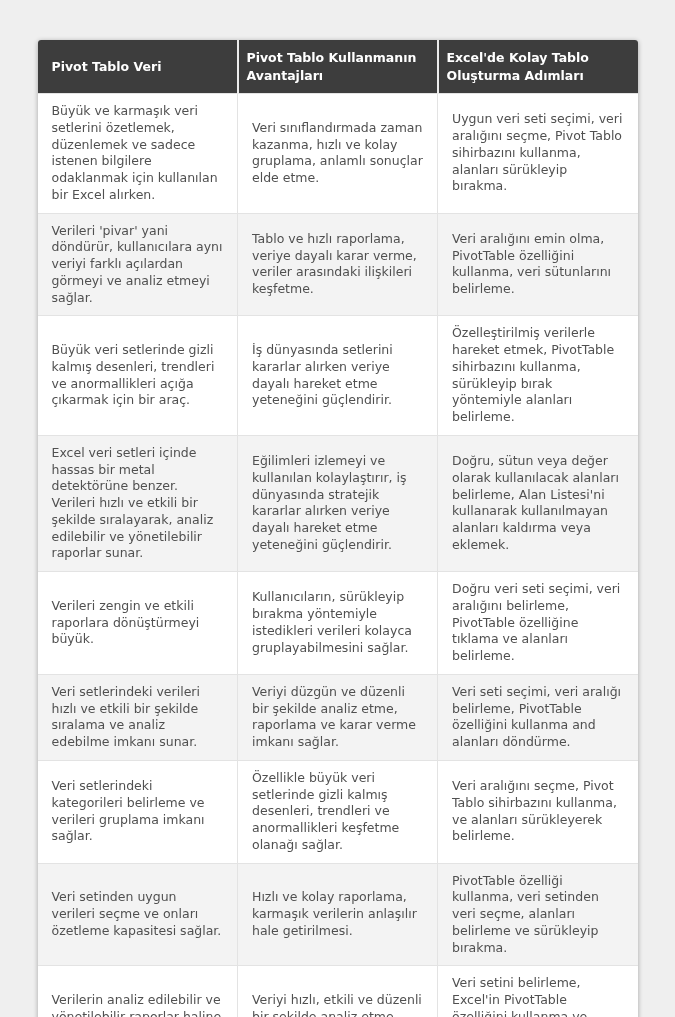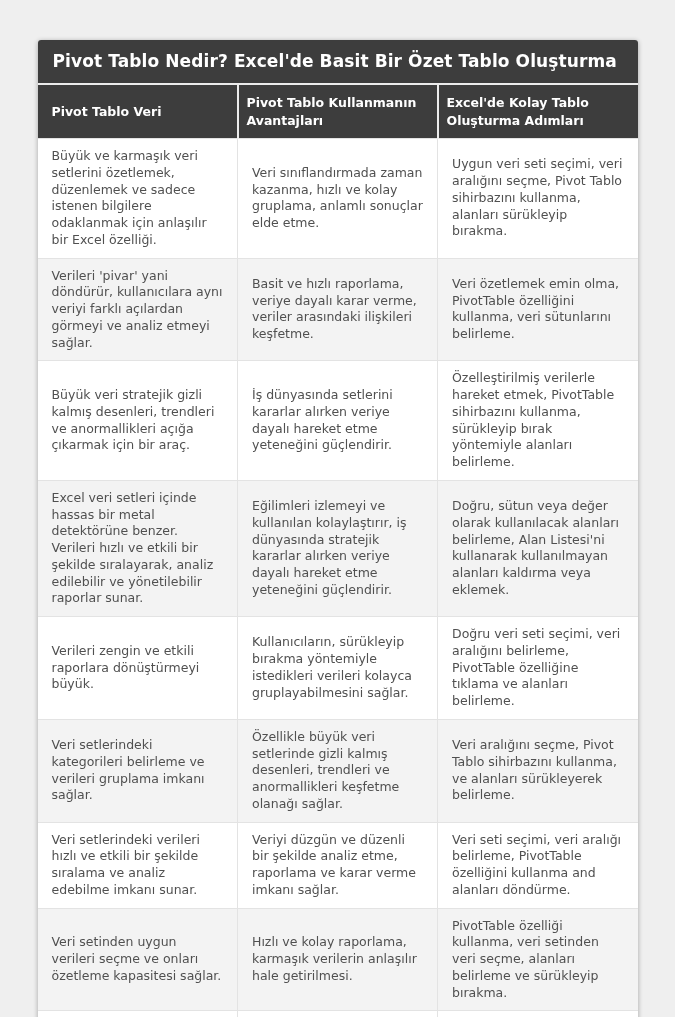--- a/index.html
+++ b/index.html
@@ -61,65 +61,64 @@
     line-height:1.34;
     border-top:1px solid var(--border);
   }
   td + td{border-left:1px solid var(--border);}
   tbody tr:nth-child(even) td{background:var(--row-alt-bg);}
 </style>
 </head>
 <body>
 
 <div class="card">
-  <div class="title-bar">Pivot Tablo Nedir? Excel'de Basit Bir Özet Tablo Oluşturma</div>
 
   <table>
     <thead>
       <tr>
         <th>Pivot Tablo Veri</th>
         <th>Pivot Tablo Kullanmanın Avantajları</th>
         <th>Excel'de Kolay Tablo Oluşturma Adımları</th>
       </tr>
     </thead>
     <tbody>
         <tr>
-          <td>Büyük ve karmaşık veri setlerini özetlemek, düzenlemek ve sadece istenen bilgilere odaklanmak için anlaşılır bir Excel özelliği.</td>
+          <td>Büyük ve karmaşık veri setlerini özetlemek, düzenlemek ve sadece istenen bilgilere odaklanmak için kullanılan bir Excel alırken.</td>
           <td>Veri sınıflandırmada zaman kazanma, hızlı ve kolay gruplama, anlamlı sonuçlar elde etme.</td>
           <td>Uygun veri seti seçimi, veri aralığını seçme, Pivot Tablo sihirbazını kullanma, alanları sürükleyip bırakma.</td>
         </tr>
         <tr>
           <td>Verileri 'pivar' yani döndürür, kullanıcılara aynı veriyi farklı açılardan görmeyi ve analiz etmeyi sağlar.</td>
-          <td>Basit ve hızlı raporlama, veriye dayalı karar verme, veriler arasındaki ilişkileri keşfetme.</td>
-          <td>Veri özetlemek emin olma, PivotTable özelliğini kullanma, veri sütunlarını belirleme.</td>
+          <td>Tablo ve hızlı raporlama, veriye dayalı karar verme, veriler arasındaki ilişkileri keşfetme.</td>
+          <td>Veri aralığını emin olma, PivotTable özelliğini kullanma, veri sütunlarını belirleme.</td>
         </tr>
         <tr>
-          <td>Büyük veri stratejik gizli kalmış desenleri, trendleri ve anormallikleri açığa çıkarmak için bir araç.</td>
+          <td>Büyük veri setlerinde gizli kalmış desenleri, trendleri ve anormallikleri açığa çıkarmak için bir araç.</td>
           <td>İş dünyasında setlerini kararlar alırken veriye dayalı hareket etme yeteneğini güçlendirir.</td>
           <td>Özelleştirilmiş verilerle hareket etmek, PivotTable sihirbazını kullanma, sürükleyip bırak yöntemiyle alanları belirleme.</td>
         </tr>
         <tr>
           <td>Excel veri setleri içinde hassas bir metal detektörüne benzer. Verileri hızlı ve etkili bir şekilde sıralayarak, analiz edilebilir ve yönetilebilir raporlar sunar.</td>
           <td>Eğilimleri izlemeyi ve kullanılan kolaylaştırır, iş dünyasında stratejik kararlar alırken veriye dayalı hareket etme yeteneğini güçlendirir.</td>
           <td>Doğru, sütun veya değer olarak kullanılacak alanları belirleme, Alan Listesi'ni kullanarak kullanılmayan alanları kaldırma veya eklemek.</td>
         </tr>
         <tr>
           <td>Verileri zengin ve etkili raporlara dönüştürmeyi büyük.</td>
           <td>Kullanıcıların, sürükleyip bırakma yöntemiyle istedikleri verileri kolayca gruplayabilmesini sağlar.</td>
           <td>Doğru veri seti seçimi, veri aralığını belirleme, PivotTable özelliğine tıklama ve alanları belirleme.</td>
         </tr>
         <tr>
+          <td>Veri setlerindeki verileri hızlı ve etkili bir şekilde sıralama ve analiz edebilme imkanı sunar.</td>
+          <td>Veriyi düzgün ve düzenli bir şekilde analiz etme, raporlama ve karar verme imkanı sağlar.</td>
+          <td>Veri seti seçimi, veri aralığı belirleme, PivotTable özelliğini kullanma and alanları döndürme.</td>
+        </tr>
+        <tr>
           <td>Veri setlerindeki kategorileri belirleme ve verileri gruplama imkanı sağlar.</td>
           <td>Özellikle büyük veri setlerinde gizli kalmış desenleri, trendleri ve anormallikleri keşfetme olanağı sağlar.</td>
           <td>Veri aralığını seçme, Pivot Tablo sihirbazını kullanma, ve alanları sürükleyerek belirleme.</td>
-        </tr>
-        <tr>
-          <td>Veri setlerindeki verileri hızlı ve etkili bir şekilde sıralama ve analiz edebilme imkanı sunar.</td>
-          <td>Veriyi düzgün ve düzenli bir şekilde analiz etme, raporlama ve karar verme imkanı sağlar.</td>
-          <td>Veri seti seçimi, veri aralığı belirleme, PivotTable özelliğini kullanma and alanları döndürme.</td>
         </tr>
         <tr>
           <td>Veri setinden uygun verileri seçme ve onları özetleme kapasitesi sağlar.</td>
           <td>Hızlı ve kolay raporlama, karmaşık verilerin anlaşılır hale getirilmesi.</td>
           <td>PivotTable özelliği kullanma, veri setinden veri seçme, alanları belirleme ve sürükleyip bırakma.</td>
         </tr>
         <tr>
           <td>Verilerin analiz edilebilir ve yönetilebilir raporlar haline getirilmesi sağlar.</td>
           <td>Veriyi hızlı, etkili ve düzenli bir şekilde analiz etme imkanı sağlar.</td>
           <td>Veri setini belirleme, Excel'in PivotTable özelliğini kullanma ve alanları doğru bir şekilde belirleme.</td>

